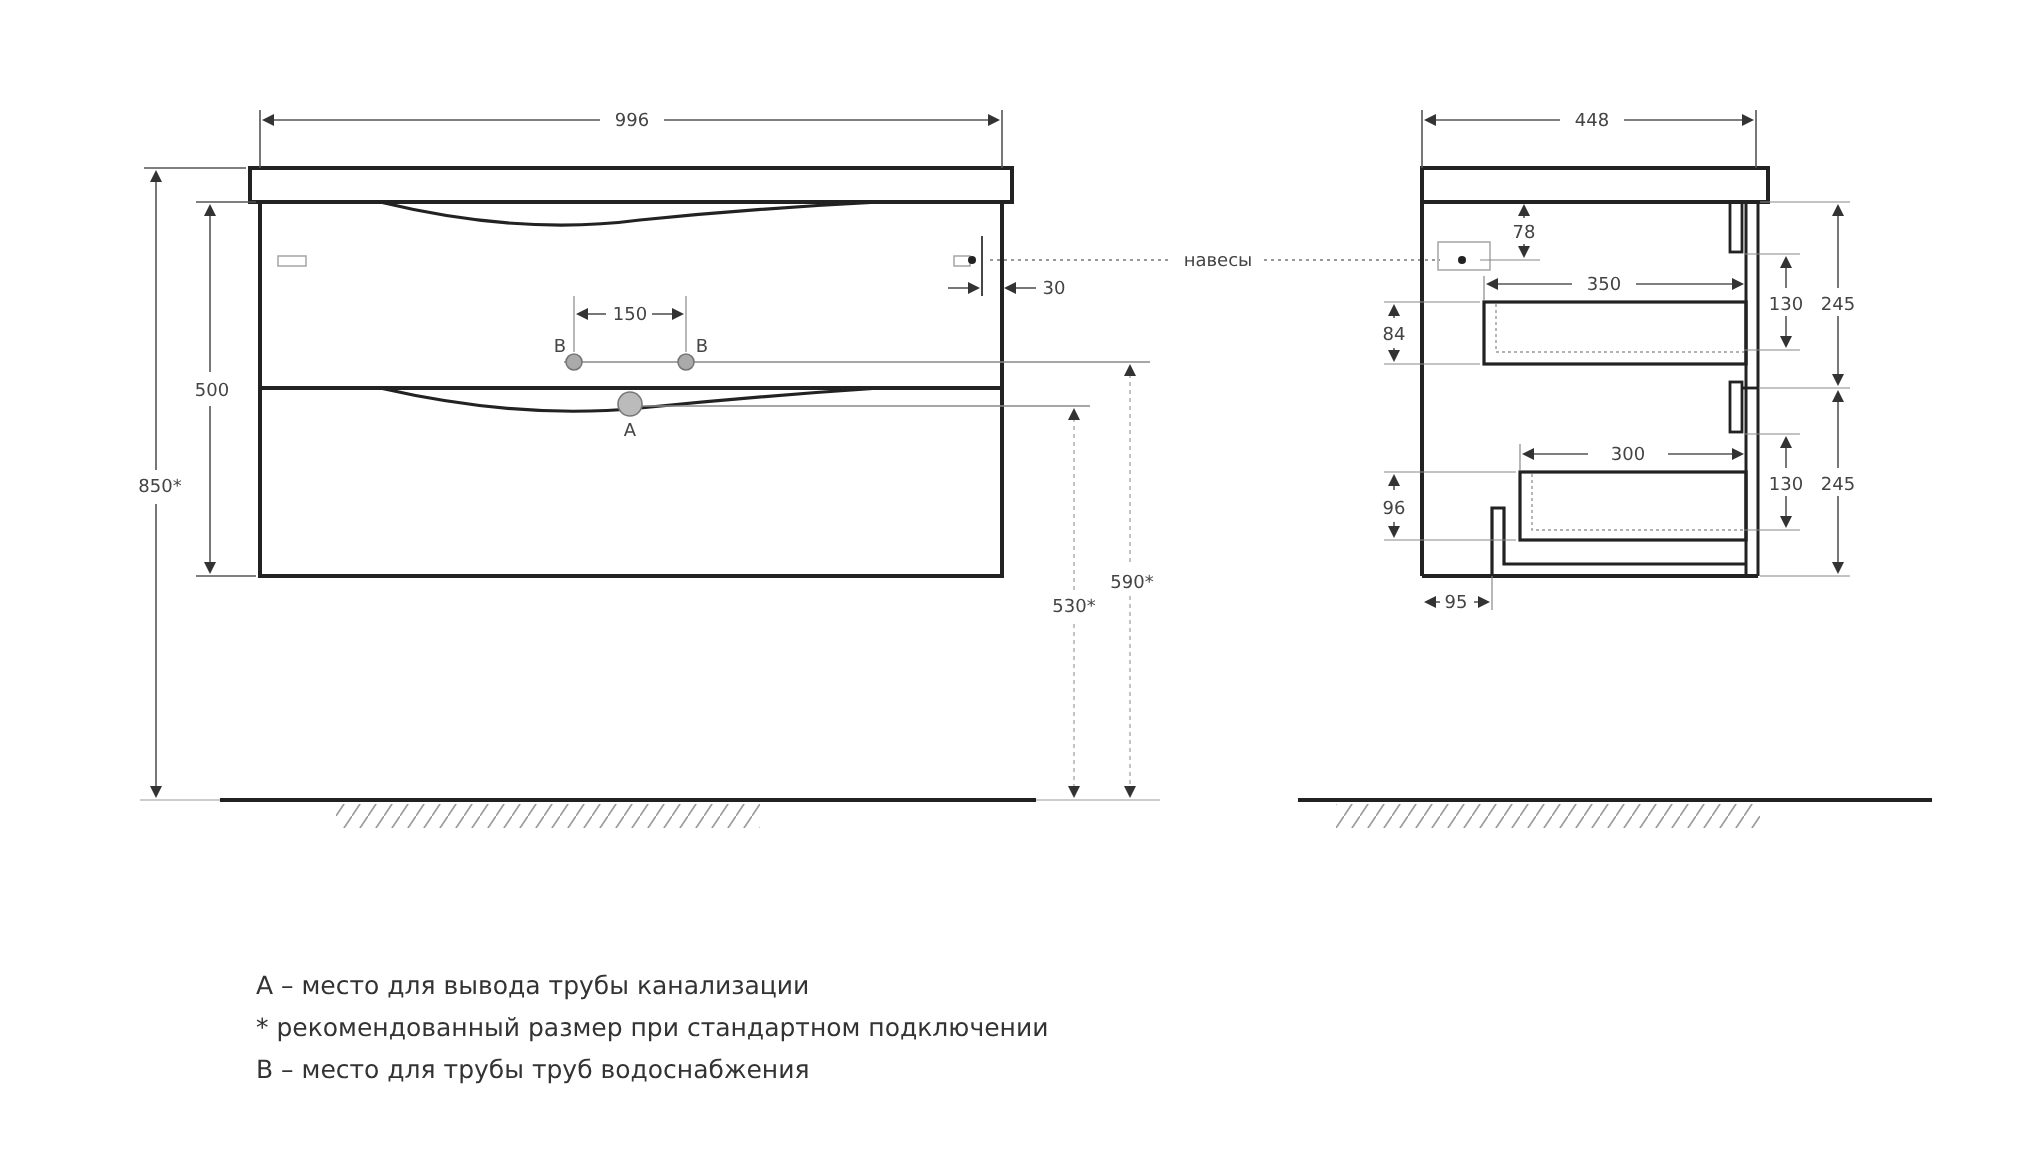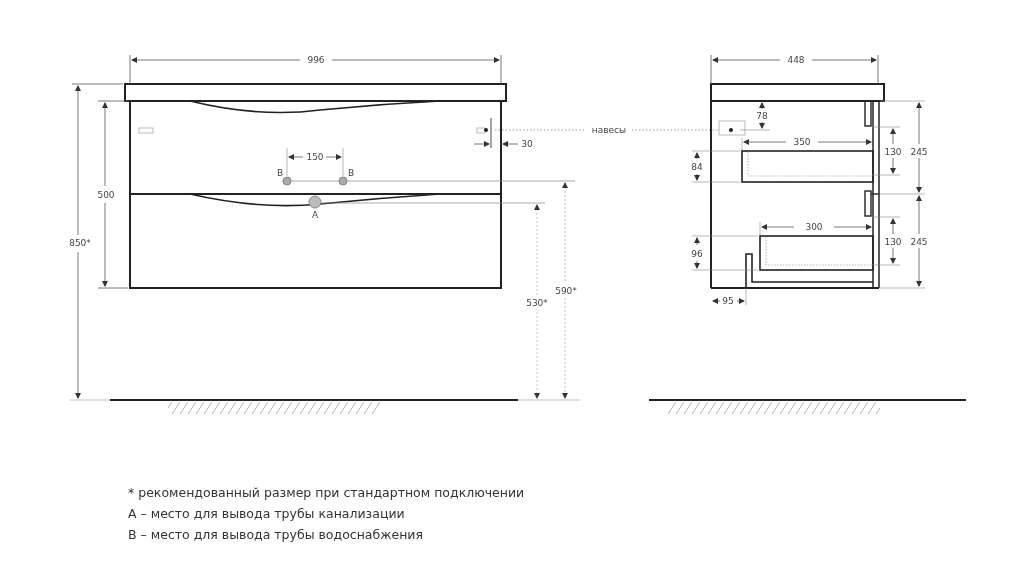--- a/index.html
+++ b/index.html
@@ -180,16 +180,16 @@
     <line x1="713" y1="301" x2="720" y2="301" stroke="#555" stroke-width="0.8" marker-start="url(#al)"></line>
     <line x1="737" y1="301" x2="744" y2="301" stroke="#555" stroke-width="0.8" marker-end="url(#ar)"></line>
     <text class="dim" x="728" y="304" text-anchor="middle">95</text>
 
     <line x1="649" y1="400" x2="966" y2="400" stroke="#222" stroke-width="2"></line>
     <rect x="668" y="402" width="212" height="12" fill="url(#hatch)"></rect>
   </g>
 </svg>
 
 <div class="notes">
+  <div>A – место для вывода трубы канализации</div>
   <div>* рекомендованный размер при стандартном подключении</div>
-  <div>A – место для вывода трубы канализации</div>
-  <div>B – место для вывода трубы водоснабжения</div>
+  <div>B – место для трубы труб водоснабжения</div>
 </div>
 
 </body></html>

